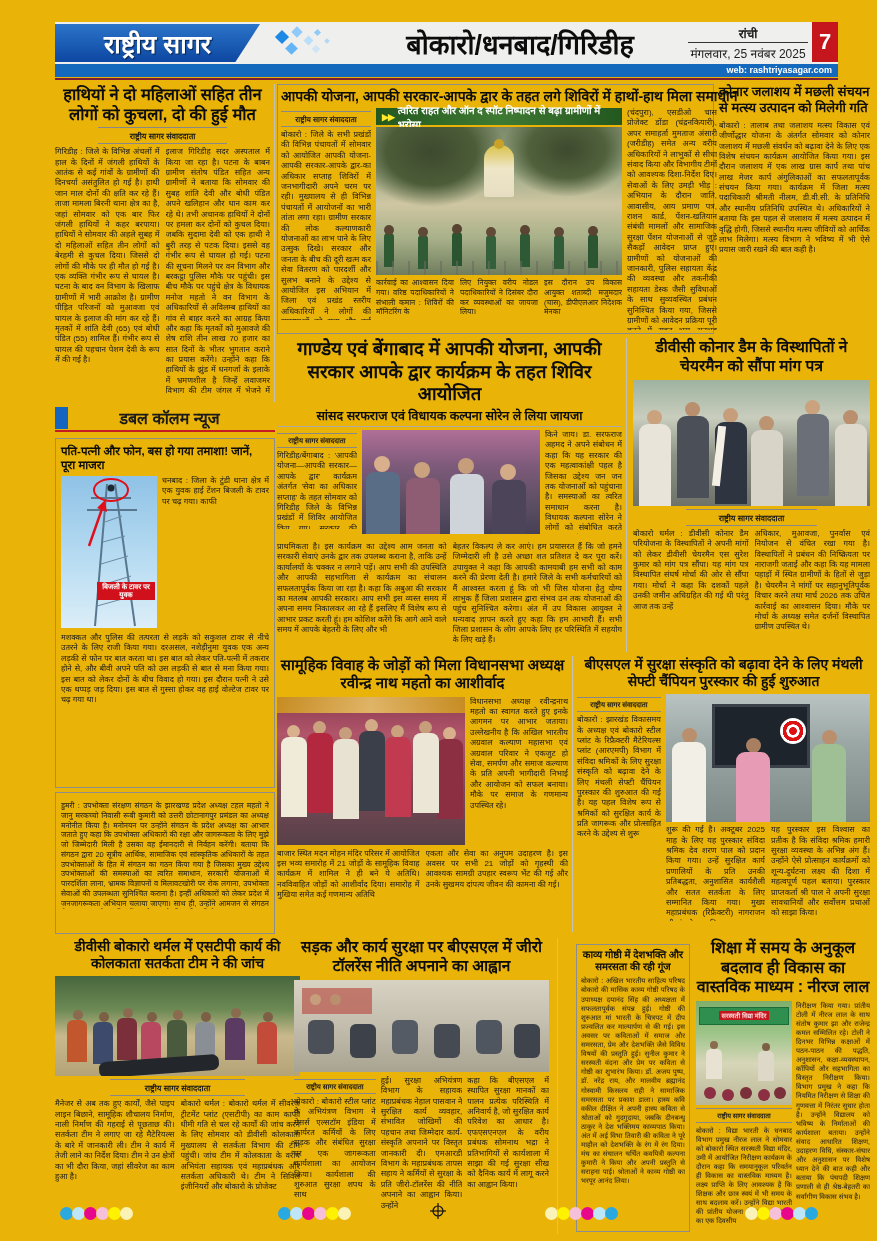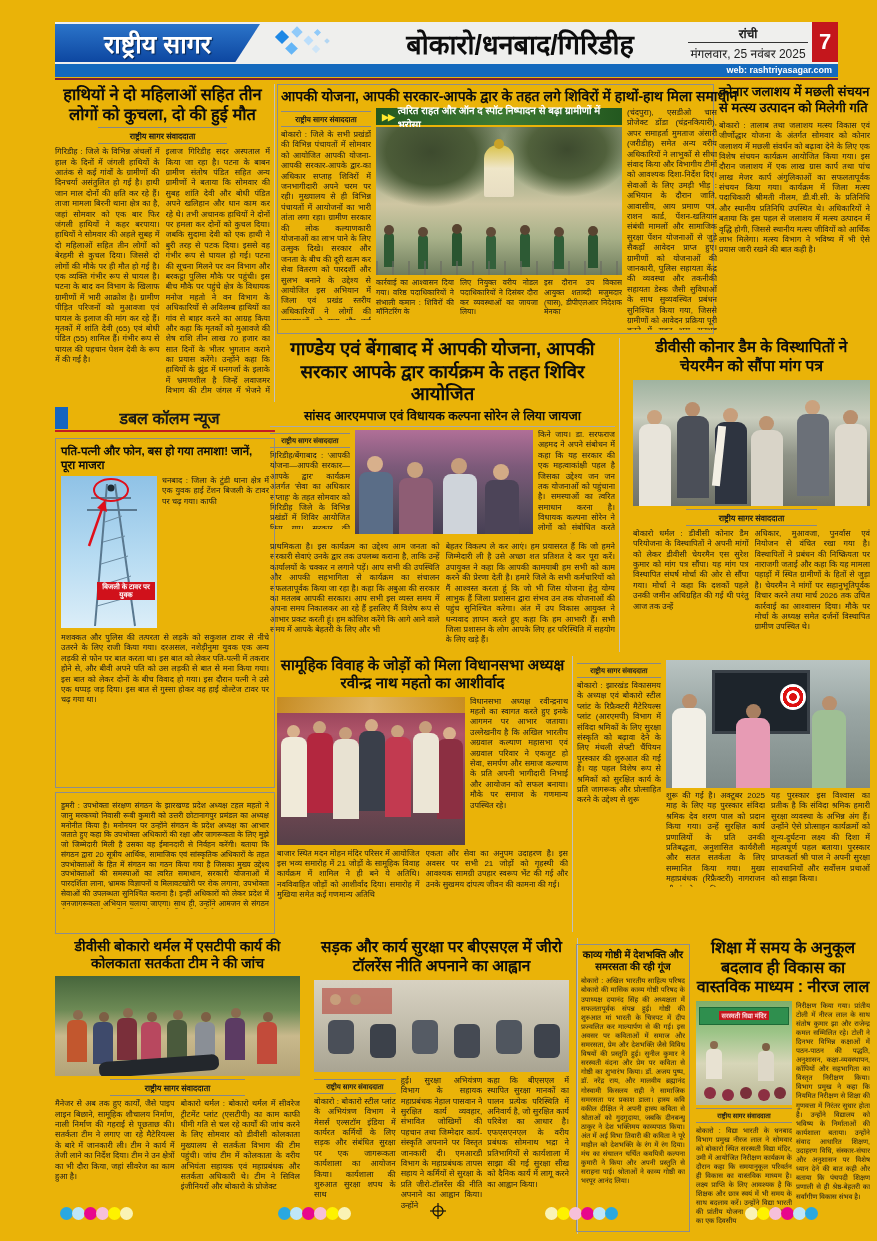--- a/index.html
+++ b/index.html
@@ -117,23 +117,23 @@
         <div class="col" style="height:222px;">(चंदपुरा), एसडीओ चास प्रोजेक्ट डोंडा (चंद्रनकियारी), अपर समाहर्ता मुमताज अंसारी (जरीडीह) समेत अन्य वरीय अधिकारियों ने लाभुकों से सीधा संवाद किया और विभागीय टीमों को आवश्यक दिशा-निर्देश दिए। सेवाओं के लिए उमड़ी भीड़ : अभियान के दौरान जाति, आवासीय, आय प्रमाण पत्र, राशन कार्ड, पेंशन-खतियान संबंधी मामलों और सामाजिक सुरक्षा पेंशन योजनाओं से जुड़े सैकड़ों आवेदन प्राप्त हुए। ग्रामीणों को योजनाओं की जानकारी, पुलिस सहायता केंद्र की व्यवस्था और तकनीकी सहायता डेस्क जैसी सुविधाओं के साथ सुव्यवस्थित प्रबंधन सुनिश्चित किया गया, जिससे ग्रामीणों को आवेदन प्रक्रिया पूरी करने में राहत भरा अनुभव मिला।</div>
       </div>
     </div>
   </div>
 
   <div class="blk" style="left:719px;top:84px;width:151px;height:318px;">
     <div class="headline" style="font-size:13px;text-align:left;">कोनार जलाशय में मछली संचयन से मत्स्य उत्पादन को मिलेगी गति</div>
     <div class="col" style="height:262px;margin-top:5px;">बोकारो : तालाब तथा जलाशय मत्स्य विकास एवं जीर्णोद्धार योजना के अंतर्गत सोमवार को कोनार जलाशय में मछली संवर्धन को बढ़ावा देने के लिए एक विशेष संचयन कार्यक्रम आयोजित किया गया। इस दौरान जलाशय में एक लाख ग्रास कार्प तथा पांच लाख मेजर कार्प अंगुलिकाओं का सफलतापूर्वक संचयन किया गया। कार्यक्रम में जिला मत्स्य पदाधिकारी श्रीमती नीलम, डी.वी.सी. के प्रतिनिधि और स्थानीय प्रतिनिधि उपस्थित थे। अधिकारियों ने बताया कि इस पहल से जलाशय में मत्स्य उत्पादन में वृद्धि होगी, जिससे स्थानीय मत्स्य जीवियों को आर्थिक लाभ मिलेगा। मत्स्य विभाग ने भविष्य में भी ऐसे प्रयास जारी रखने की बात कही है।</div>
   </div>
 
-  <div class="blk vsep" style="left:270px;top:338px;width:350px;height:314px;padding-right:4px;">
+  <div class="blk vsep" style="left:277px;top:338px;width:350px;height:314px;padding-right:4px;">
     <div class="headline" style="font-size:18.5px;">गाण्डेय एवं बेंगाबाद में आपकी योजना, आपकी सरकार आपके द्वार कार्यक्रम के तहत शिविर आयोजित</div>
-    <div class="headline" style="font-size:12.5px;margin-top:3px;border-bottom:1px solid #aaa;padding-bottom:2px;">सांसद आरएमपाज एवं विधायक कल्पना सोरेन ले लिया जायजा</div>
+    <div class="headline" style="font-size:12.5px;margin-top:3px;border-bottom:1px solid #aaa;padding-bottom:2px;">सांसद सरफराज एवं विधायक कल्पना सोरेन ले लिया जायजा</div>
     <div style="display:flex;gap:5px;margin-top:3px;height:108px;">
       <div style="width:80px;flex:none;">
         <div class="byline" style="width:100%;font-size:7px;">राष्ट्रीय सागर संवाददाता</div>
         <div class="col" style="height:78px;">गिरिडीह/बेंगाबाद : 'आपकी योजना—आपकी सरकार—आपके द्वार' कार्यक्रम अंतर्गत 'सेवा का अधिकार सप्ताह' के तहत सोमवार को गिरिडीह जिले के विभिन्न प्रखंडों में शिविर आयोजित किए गए। सरकार की जनकल्याणकारी योजनाओं को गांव-गांव तक पहुंचाने का लक्ष्य सुनिश्चित किया गया है। जिस क्षेत्र के गाण्डेय और बेंगाबाद प्रखंडों में आयोजित शिविरों का सांसद डा. सरफराज अहमद, विधायक कल्पना सोरेन मुर्मू एवं नगर निगम पार्षद ने योजनाओं का अवलोकन करते हुए विभिन्न सेवाओं, आवेदन की प्रक्रिया, आमजनों की समस्या एवं विधि-व्यवस्था का जायजा लिया।</div>
       </div>
       <div class="photo" style="width:178px;flex:none;height:104px;background:linear-gradient(180deg,#b06f97 0%,#7d5a7a 35%,#5d4f63 70%,#474055 100%);">
         <div class="heads" style="left:12px;top:26px;width:16px;height:16px;border-radius:50%;background:#d8b08c;box-shadow:40px 6px 0 #caa27e,84px 2px 0 #c79e7b,126px 8px 0 #d3ab86;"></div>
         <div class="heads" style="left:4px;top:42px;width:34px;height:62px;border-radius:8px 8px 0 0;background:#5a6d87;box-shadow:40px 6px 0 #8e5d74,84px 2px 0 #cfd4da,126px 8px 0 #4c4458;"></div>
       </div>
       <div class="col" style="flex:1;height:104px;">किने जाय। डा. सरफराज अहमद ने अपने संबोधन में कहा कि यह सरकार की एक महत्वाकांक्षी पहल है जिसका उद्देश्य जन जन तक योजनाओं को पहुंचाना है। समस्याओं का त्वरित समाधान करना है। विधायक कल्पना सोरेन ने लोगों को संबोधित करते हुए कहा कि सरकार इस कार्यक्रम के जरिए आप सब से और अधिक नजदीकी में जुड़ कर कार्य करने का प्रयास कर रही है। आपकी समस्याओं की नजदीक से देखना और इसका त्वरित समाधान करना हमारी पहली</div>
@@ -206,20 +206,21 @@
       </div>
       <div class="col" style="flex:1;">विधानसभा अध्यक्ष रवीन्द्रनाथ महतो का स्वागत करते हुए इनके आगमन पर आभार जताया। उल्लेखनीय है कि अखिल भारतीय अग्रवाल कल्याण महासभा एवं अग्रवाल परिवार ने एकजुट हो सेवा, समर्पण और समाज कल्याण के प्रति अपनी भागीदारी निभाई और आयोजन को सफल बनाया। मौके पर समाज के गणमान्य उपस्थित रहे।</div>
     </div>
     <div class="cols" style="margin-top:4px;height:64px;">
       <div class="col">बाजार स्थित मदन मोहन मंदिर परिसर में आयोजित इस भव्य समारोह में 21 जोड़ों के सामूहिक विवाह कार्यक्रम में शामिल ने ही बने ये अतिथि। नवविवाहित जोड़ों को आशीर्वाद दिया। समारोह में मुखिया समेत कई गणमान्य अतिथि</div>
       <div class="col">एकता और सेवा का अनुपम उदाहरण है। इस अवसर पर सभी 21 जोड़ों को गृहस्थी की आवश्यक सामग्री उपहार स्वरूप भेंट की गई और उनके सुखमय दांपत्य जीवन की कामना की गई।</div>
     </div>
   </div>
 
   <div class="blk" style="left:577px;top:656px;width:293px;height:276px;">
+    <div class="headline" style="font-size:14px;">बीएसएल में सुरक्षा संस्कृति को बढ़ावा देने के लिए मंथली सेफ्टी चैंपियन पुरस्कार की हुई शुरुआत</div>
     <div style="display:flex;gap:5px;margin-top:4px;">
       <div style="width:84px;flex:none;">
         <div class="byline" style="width:100%;font-size:7px;">राष्ट्रीय सागर संवाददाता</div>
         <div class="col" style="height:176px;">बोकारो : झारखंड विकासमय के अध्यक्ष एवं बोकारो स्टील प्लांट के रिफ्रैक्टरी मैटेरियल्स प्लांट (आरएमपी) विभाग में संविदा श्रमिकों के लिए सुरक्षा संस्कृति को बढ़ावा देने के लिए मंथली सेफ्टी चैंपियन पुरस्कार की शुरुआत की गई है। यह पहल विशेष रूप से श्रमिकों को सुरक्षित कार्य के प्रति जागरूक और प्रोत्साहित करने के उद्देश्य से शुरू</div>
       </div>
       <div style="flex:1;">
         <div class="photo" style="height:128px;background:linear-gradient(180deg,#b9c4c2 0%,#9aa6a4 40%,#7e8a88 100%);">
           <div style="position:absolute;left:46px;top:10px;width:92px;height:58px;background:#1d242b;border:3px solid #3a4148;"></div>
           <div class="heads" style="left:16px;top:34px;width:15px;height:15px;border-radius:50%;background:#b98f6d;box-shadow:64px 10px 0 #a87f60,140px 2px 0 #b98f6d;"></div>
           <div class="heads" style="left:6px;top:48px;width:34px;height:80px;border-radius:9px 9px 0 0;background:#f2efe6;box-shadow:64px 10px 0 #e79bb4,140px 2px 0 #9fbf94;"></div>
@@ -240,21 +241,21 @@
       <div class="heads" style="left:12px;top:44px;width:20px;height:42px;border-radius:6px 6px 0 0;background:#c2572e;box-shadow:26px 2px 0 #3e4a6b,50px -2px 0 #7a2f3a,74px 2px 0 #b8485f,100px 0 0 #4a5a3c,128px 2px 0 #8a8f96,158px -2px 0 #5c3b63,190px 2px 0 #c24b3a;"></div>
       <div style="position:absolute;left:44px;bottom:2px;width:120px;height:16px;border-radius:8px/6px;background:#23272c;transform:rotate(-4deg);"></div>
     </div>
     <div class="byline" style="width:55%;">राष्ट्रीय सागर संवाददाता</div>
     <div class="cols" style="height:142px;">
       <div class="col">मैनेजर से अब तक हुए कार्यों, जैसे पाइप लाइन बिछाने, सामूहिक शौचालय निर्माण, नाली निर्माण की गहराई से पूछताछ की। सतर्कता टीम ने लगाए जा रहे मैटेरियल्स के बारे में जानकारी ली। टीम ने कार्य में तेजी लाने का निर्देश दिया। टीम ने उन क्षेत्रों का भी दौरा किया, जहां सीवरेज का काम हुआ है।</div>
       <div class="col">बोकारो थर्मल : बोकारो थर्मल में सीवरेज ट्रीटमेंट प्लांट (एसटीपी) का काम काफी धीमी गति से चल रहे कार्यों की जांच करने के लिए सोमवार को डीवीसी कोलकाता मुख्यालय से सतर्कता विभाग की टीम पहुंची। जांच टीम में कोलकाता के वरीय अभियंता सहायक एवं महाप्रबंधक और सतर्कता अधिकारी थे। टीम ने सिविल इंजीनियरों और बोकारो के प्रोजेक्ट</div>
     </div>
   </div>
 
-  <div class="blk vsep" style="left:314px;top:938px;width:264px;height:296px;padding-right:8px;">
+  <div class="blk vsep" style="left:294px;top:938px;width:264px;height:296px;padding-right:8px;">
     <div class="headline" style="font-size:15.5px;">सड़क और कार्य सुरक्षा पर बीएसएल में जीरो टॉलरेंस नीति अपनाने का आह्वान</div>
     <div class="photo" style="height:92px;margin-top:4px;background:linear-gradient(180deg,#d8d2c2 0%,#c4bfae 45%,#a9a492 100%);">
       <div class="heads" style="left:14px;top:40px;width:26px;height:34px;border-radius:6px;background:#4a4f58;box-shadow:42px 4px 0 #3c414a,84px 0 0 #555b64,126px 4px 0 #454a53,168px 0 0 #50565f,206px 4px 0 #3e434c;"></div>
       <div style="position:absolute;left:8px;top:8px;width:70px;height:26px;background:#b8554a;opacity:.7;"></div>
       <div class="heads" style="left:16px;top:14px;width:11px;height:11px;border-radius:50%;background:#c79e7b;box-shadow:20px 0 0 #b98f6d;"></div>
     </div>
     <div style="display:flex;gap:5px;margin-top:4px;height:168px;">
       <div style="flex:1;">
         <div class="byline" style="width:100%;font-size:7px;">राष्ट्रीय सागर संवाददाता</div>
         <div class="col" style="height:136px;">बोकारो : बोकारो स्टील प्लांट के अभियंत्रण विभाग ने मेसर्स एल्सटॉम इंडिया में कार्यरत कर्मियों के लिए सड़क और संबंधित सुरक्षा पर एक जागरूकता कार्यशाला का आयोजन किया। कार्यशाला की शुरुआत सुरक्षा शपथ के साथ</div>

